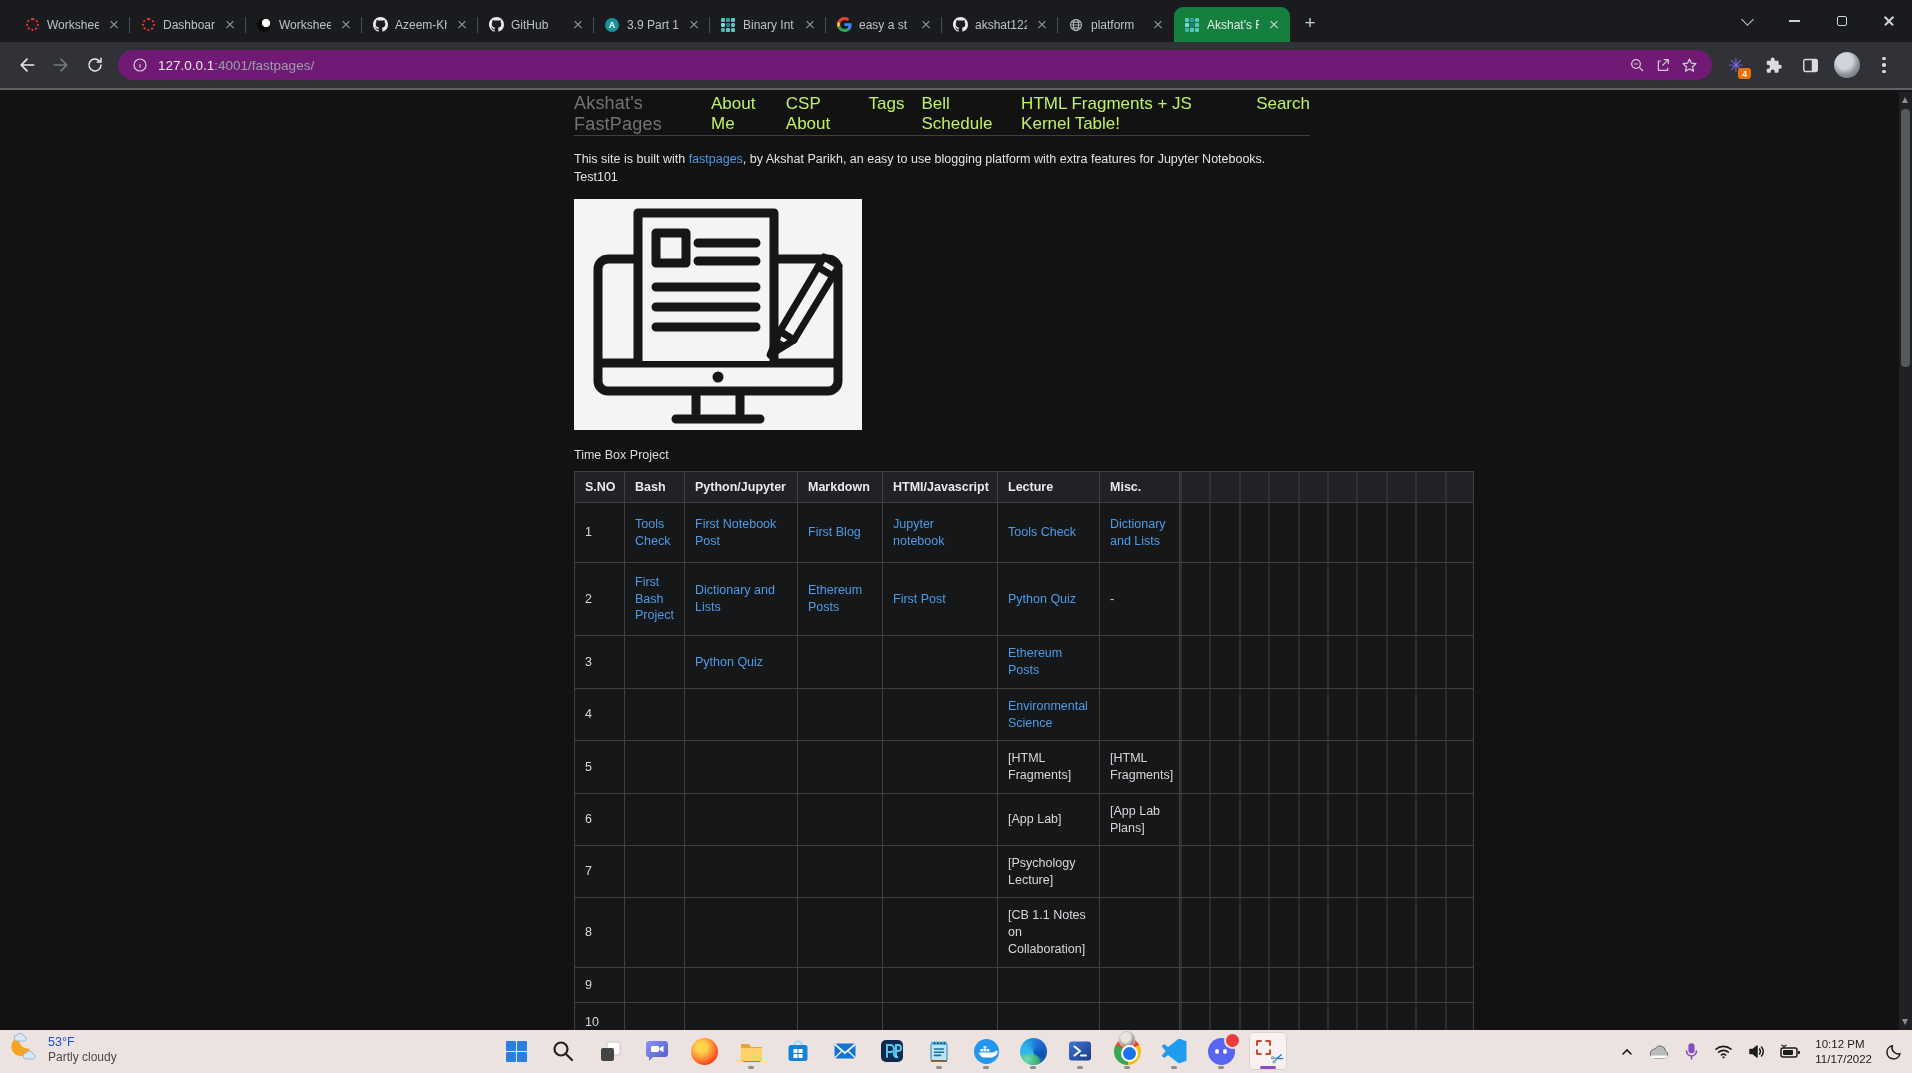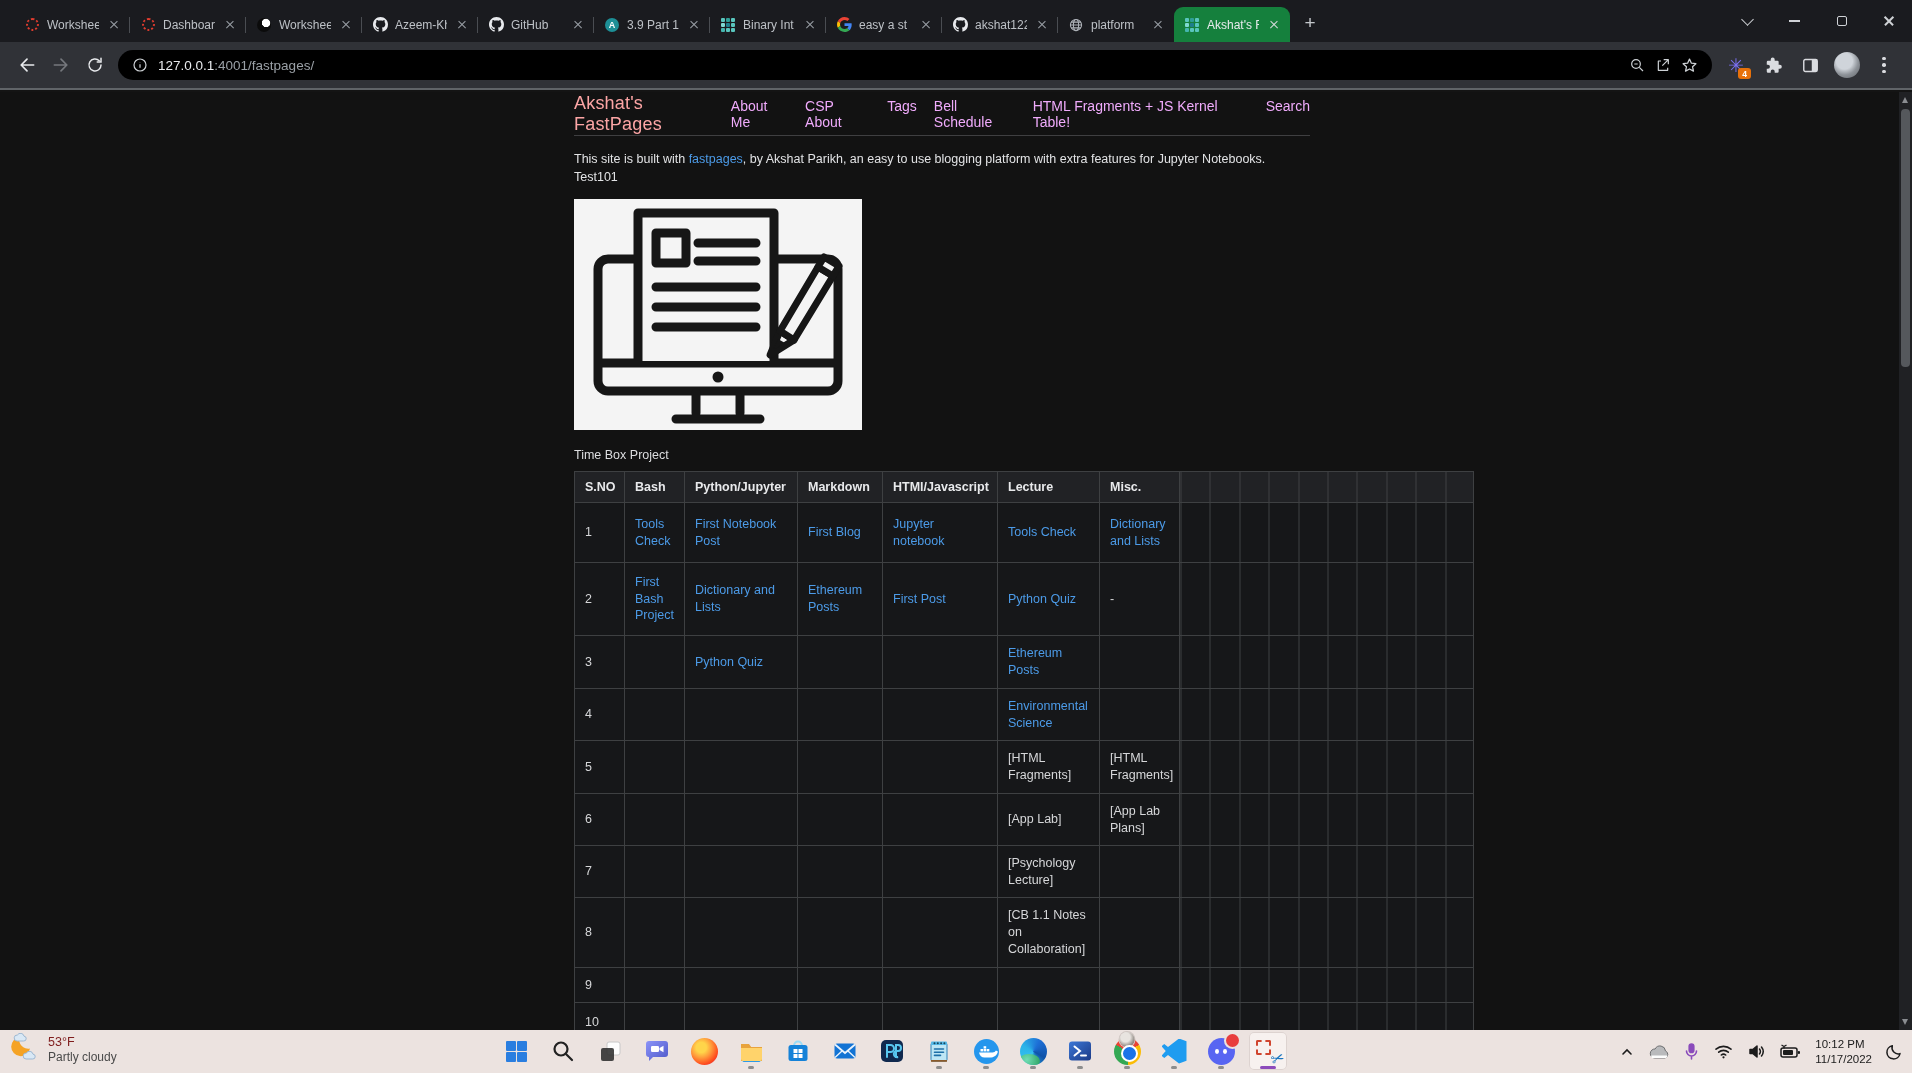--- a/index.html
+++ b/index.html
@@ -34,39 +34,39 @@
   .wb-box{width:10px;height:10px;border:1.5px solid #cfd2d6;border-radius:2px}
   .wb-x{position:relative;width:12px;height:12px}
   .wb-x::before,.wb-x::after{content:"";position:absolute;left:0;top:5.3px;width:12px;height:1.5px;background:#cfd2d6;transform:rotate(45deg)}
   .wb-x::after{transform:rotate(-45deg)}
   .wb-chv{width:9px;height:9px;border-left:1.5px solid #cfd2d6;border-bottom:1.5px solid #cfd2d6;transform:rotate(-45deg);margin-top:-4px}
 
   
   .toolbar{position:absolute;top:42px;left:0;right:0;height:48px;background:#303237;display:flex;align-items:center;padding:0 10px;border-bottom:2px solid #606468}
   .navbtn{width:34px;height:34px;border-radius:17px;display:flex;align-items:center;justify-content:center;color:#e8eaed;cursor:pointer}
   .navbtn.dis{color:#75787d}
-  .omnibox{flex:1;height:30px;margin:0 10px 0 6px;background:#000000;border-radius:15px;display:flex;align-items:center;padding:0 14px;gap:10px}
+  .omnibox{flex:1;height:30px;margin:0 10px 0 6px;background:#701a75;border-radius:15px;display:flex;align-items:center;padding:0 14px;gap:10px}
   .urltext{flex:1;font-size:13.5px;color:#e8eaed;white-space:nowrap;overflow:hidden}
   .urltext .dim{color:#9aa0a6}
   .obicon{color:#cdd1d5;display:flex;align-items:center;cursor:pointer}
   .extrow{display:flex;align-items:center;gap:9px;padding-right:4px}
   .extbtn{position:relative;width:28px;height:28px;display:flex;align-items:center;justify-content:center;cursor:pointer;color:#dadce0}
   .starburst{color:#7a6ff0;font-size:19px;line-height:1}
   .badge{position:absolute;right:-1px;bottom:0;min-width:13px;height:11px;background:#e8710a;color:#fff;font-size:8.5px;font-weight:bold;border-radius:3px;display:flex;align-items:center;justify-content:center;padding:0 2px}
   .avatar{width:26px;height:26px;border-radius:50%;background:radial-gradient(circle at 40% 35%,#cfd4da 0 35%,#8d9298 60%,#5d6166 100%)}
   .kebab{display:flex;flex-direction:column;gap:3px}
   .kebab i{width:3.5px;height:3.5px;border-radius:50%;background:#dadce0}
 
   
   .pagearea{position:absolute;top:92px;left:0;right:0;bottom:43px;background:#121212;overflow:hidden}
   .content{position:absolute;left:574px;top:0;width:910px}
   .siteheader{width:736px;height:44px;display:flex;align-items:center;justify-content:space-between;border-bottom:1px solid #3f3f41}
-  .sitetitle{font-size:18px;font-weight:400;color:#fca5a5;letter-spacing:.2px;cursor:pointer}
+  .sitetitle{font-size:18px;font-weight:400;color:#737373;letter-spacing:.2px;cursor:pointer}
   .sitenav{display:flex;gap:17px}
-  .sitenav a{font-size:14px;color:#f0abfc;text-decoration:none;cursor:pointer}
+  .sitenav a{font-size:17px;color:#bef264;text-decoration:none;cursor:pointer}
   .intro{width:736px;margin-top:15px;font-size:12.5px;color:#e2e3e5;line-height:1.4}
   a.blue,.blue{color:#4c9be8;text-decoration:none;cursor:pointer}
   .hero{margin-top:13px;width:288px;height:231px;background:#f4f4f4}
   .seclabel{margin-top:18px;font-size:12.5px;color:#dddee0}
   table.tb{margin-top:9px;border-collapse:collapse;table-layout:fixed;width:899px;font-size:12.5px}
   .tb th,.tb td{border:1px solid #3e4042;vertical-align:middle;padding:7px 10px;text-align:left;line-height:1.35;overflow:hidden}
   .tb th{background:#212225;color:#e8e9eb;font-weight:bold;height:31px;padding:6px 10px}
   .tb td{background:#161719;color:#d6d7d9}
   .tb td.fill,.tb th.fill{padding:0;background-image:repeating-linear-gradient(90deg,#3e4042 0 1px,transparent 1px 29.4px)}
   .tb th.fill{background-color:#212225}
@@ -78,21 +78,21 @@
   .sb-up{top:5px;border-bottom:6px solid #8a8d91}
   .sb-dn{bottom:5px;border-top:6px solid #8a8d91}
 
   
   .hero svg{display:block}
 
   
   .taskbar{position:absolute;left:0;right:0;bottom:0;height:43px;background:#ece3e0;display:flex;align-items:center}
   .weather{position:absolute;left:10px;top:3px;display:flex;align-items:center;gap:8px;cursor:pointer}
   .wtxt{display:flex;flex-direction:column;line-height:1.3}
-  .wtemp{font-size:12.5px;color:#7f1d1d}
+  .wtemp{font-size:12.5px;color:#1d4ed8}
   .wcond{font-size:12px;color:#4a4a4a}
   .apps{position:absolute;left:497px;top:2px;display:flex;gap:9px}
   .app{position:relative;width:38px;height:38px;border-radius:5px;display:flex;align-items:center;justify-content:center;cursor:pointer}
   .app.activeapp{background:#f7f1ef;box-shadow:0 0 0 1px #ddd3d0 inset}
   .rundot{position:absolute;bottom:1px;left:50%;transform:translateX(-50%);width:6px;height:3px;border-radius:2px;background:#8d8d8d}
   .runbar{position:absolute;bottom:1px;left:50%;transform:translateX(-50%);width:16px;height:3px;border-radius:2px;background:#8d4bbb}
   .tray{position:absolute;right:6px;top:0;height:100%;display:flex;align-items:center;gap:9px}
   .trbtn{display:flex;align-items:center;justify-content:center;padding:3px;cursor:pointer}
   .clock{display:flex;flex-direction:column;align-items:flex-start;line-height:1.3;padding:0 2px;cursor:pointer}
   .cl-time,.cl-date{font-size:11.5px;color:#1b1b1b}

